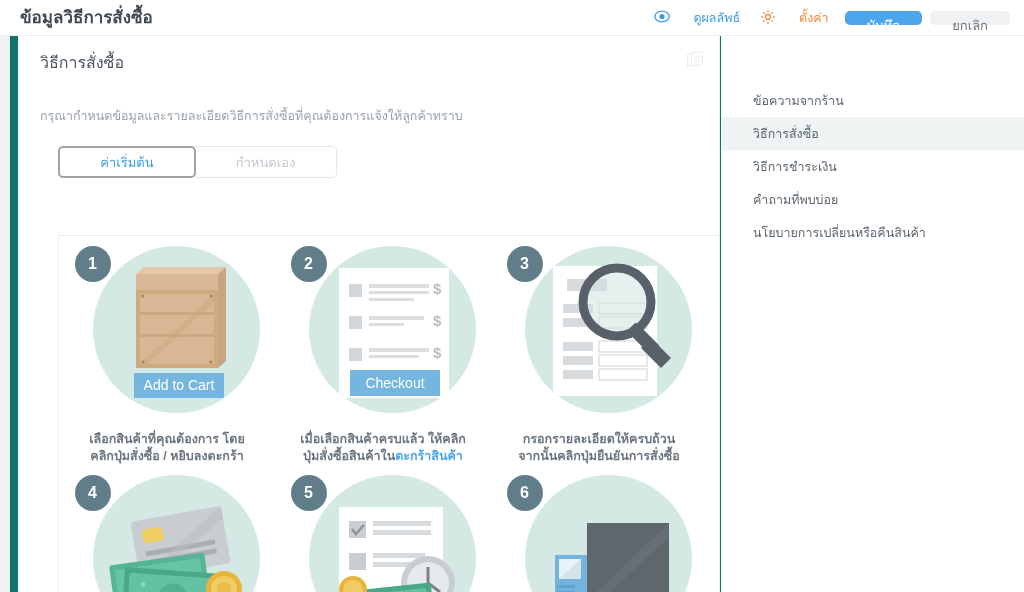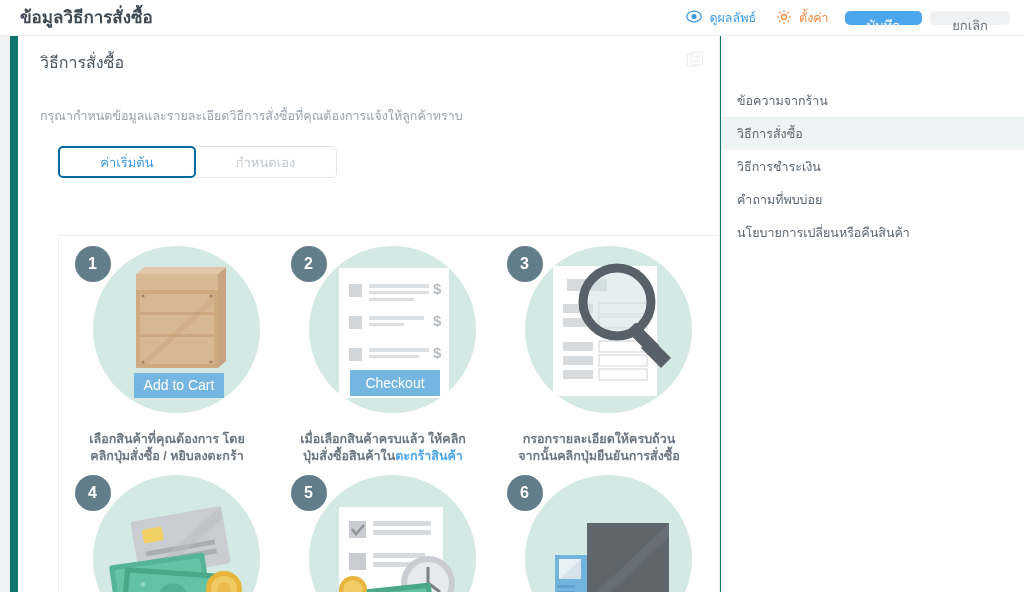--- a/index.html
+++ b/index.html
@@ -24,21 +24,21 @@
   .page-title {
     position: absolute; left: 20px; top: 3px;
     font-size: 17px; font-weight: bold; color: #3d4852;
     letter-spacing: 0px; white-space: nowrap;
   }
   .topbar-actions {
     position: absolute; right: 14px; top: 0;
     height: 36px; display: flex; align-items: center; gap: 0px;
   }
   .tb-link {
-    display: flex; align-items: center; gap: 7px;
+    display: flex; align-items: center; gap: 23px;
     font-size: 12.5px; cursor: pointer;
     padding: 0 10px; white-space: nowrap;
   }
   .tb-link.preview { color: #3c9ae0; }
   .tb-link.settings { color: #f0893b; margin-right: 6px; }
   .tb-btn {
     border: none; outline: none; cursor: pointer;
     border-radius: 5px;
     font-size: 13px;
     font-family: inherit;
@@ -90,21 +90,21 @@
   }
   .seg-btn {
     font-family: inherit; font-size: 13px;
     background: #ffffff; cursor: pointer;
     width: 138px; height: 32px;
     display: flex; align-items: center; justify-content: center;
     white-space: nowrap;
   }
   .seg-btn.active {
     color: #3c9ae0;
-    border: 2px solid #0369a1;
+    border: 2px solid #a3a3a3;
     border-radius: 5px;
     z-index: 2;
   }
   .seg-btn.inactive {
     color: #c3c9ce;
     border: 1px solid #e4e7ea;
     border-left: none;
     border-radius: 0 5px 5px 0;
     margin-left: -1px;
     width: 142px;
@@ -163,21 +163,21 @@
 
   
   .right-panel {
     position: absolute; left: 721px; top: 0;
     width: 303px; height: 556px;
     background: #ffffff;
   }
   .nav-list { position: absolute; left: 0; top: 48px; width: 303px; }
   .nav-item {
     height: 33px; display: flex; align-items: center;
-    padding-left: 16px;
+    padding-left: 32px;
     font-size: 12.5px; color: #5d6771;
     cursor: pointer; white-space: nowrap;
   }
   .nav-item.active { background: #eef3f3; }
 </style>
 </head>
 <body>
 
 <div class="topbar">
   <div class="page-title">ข้อมูลวิธีการสั่งซื้อ</div>

